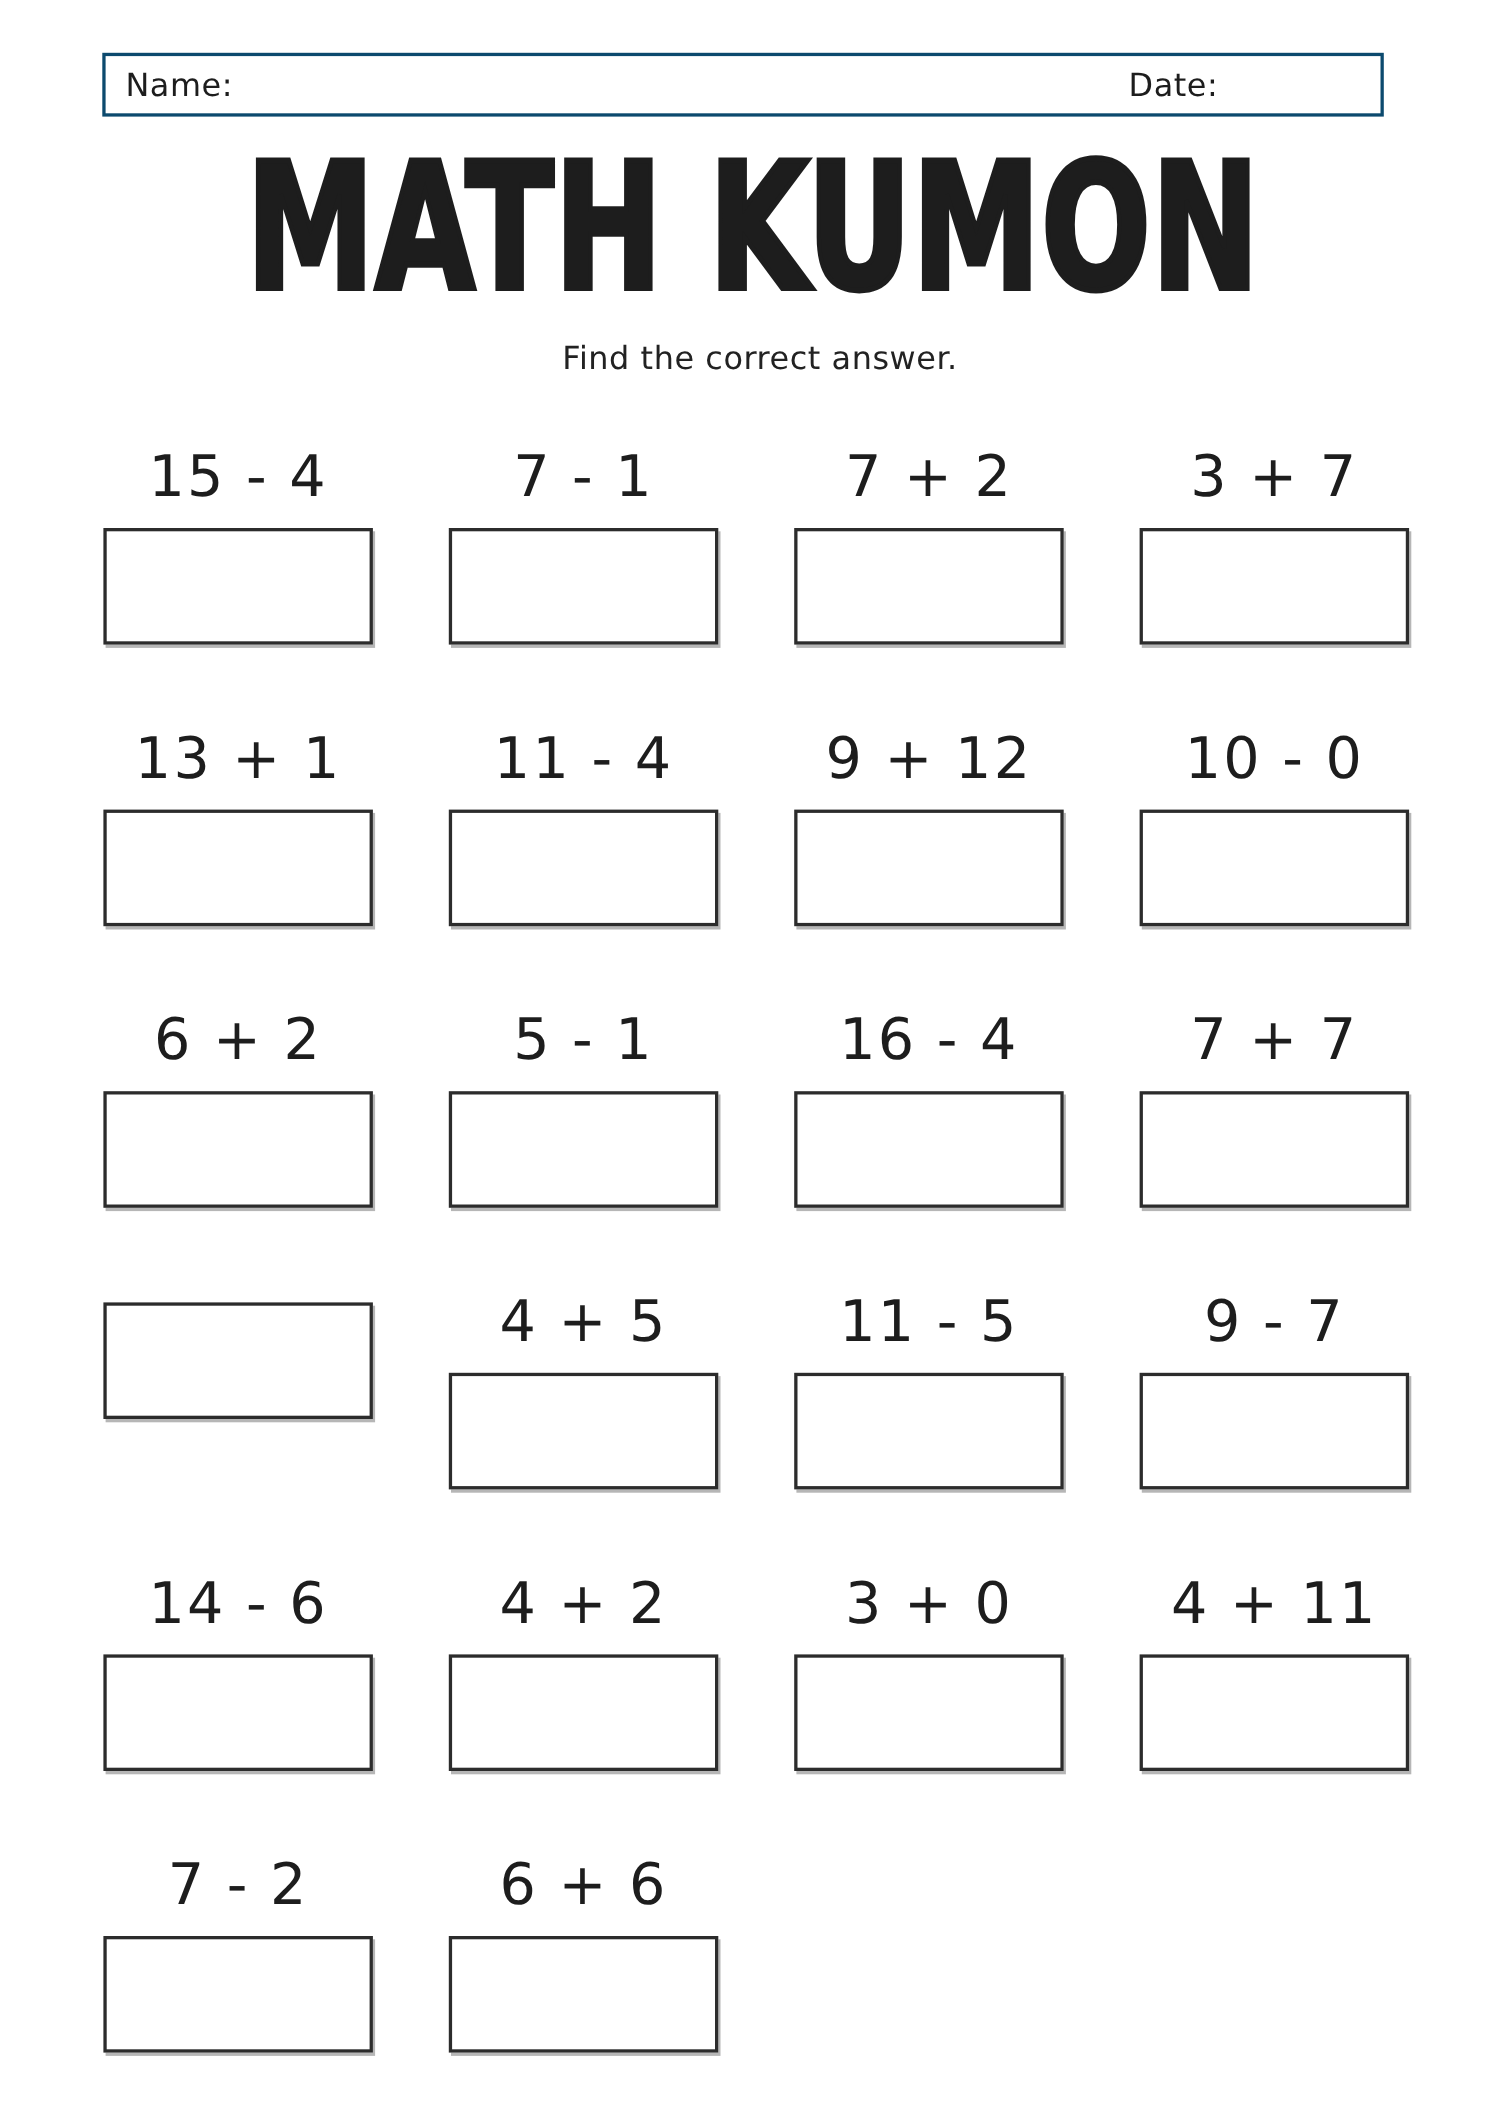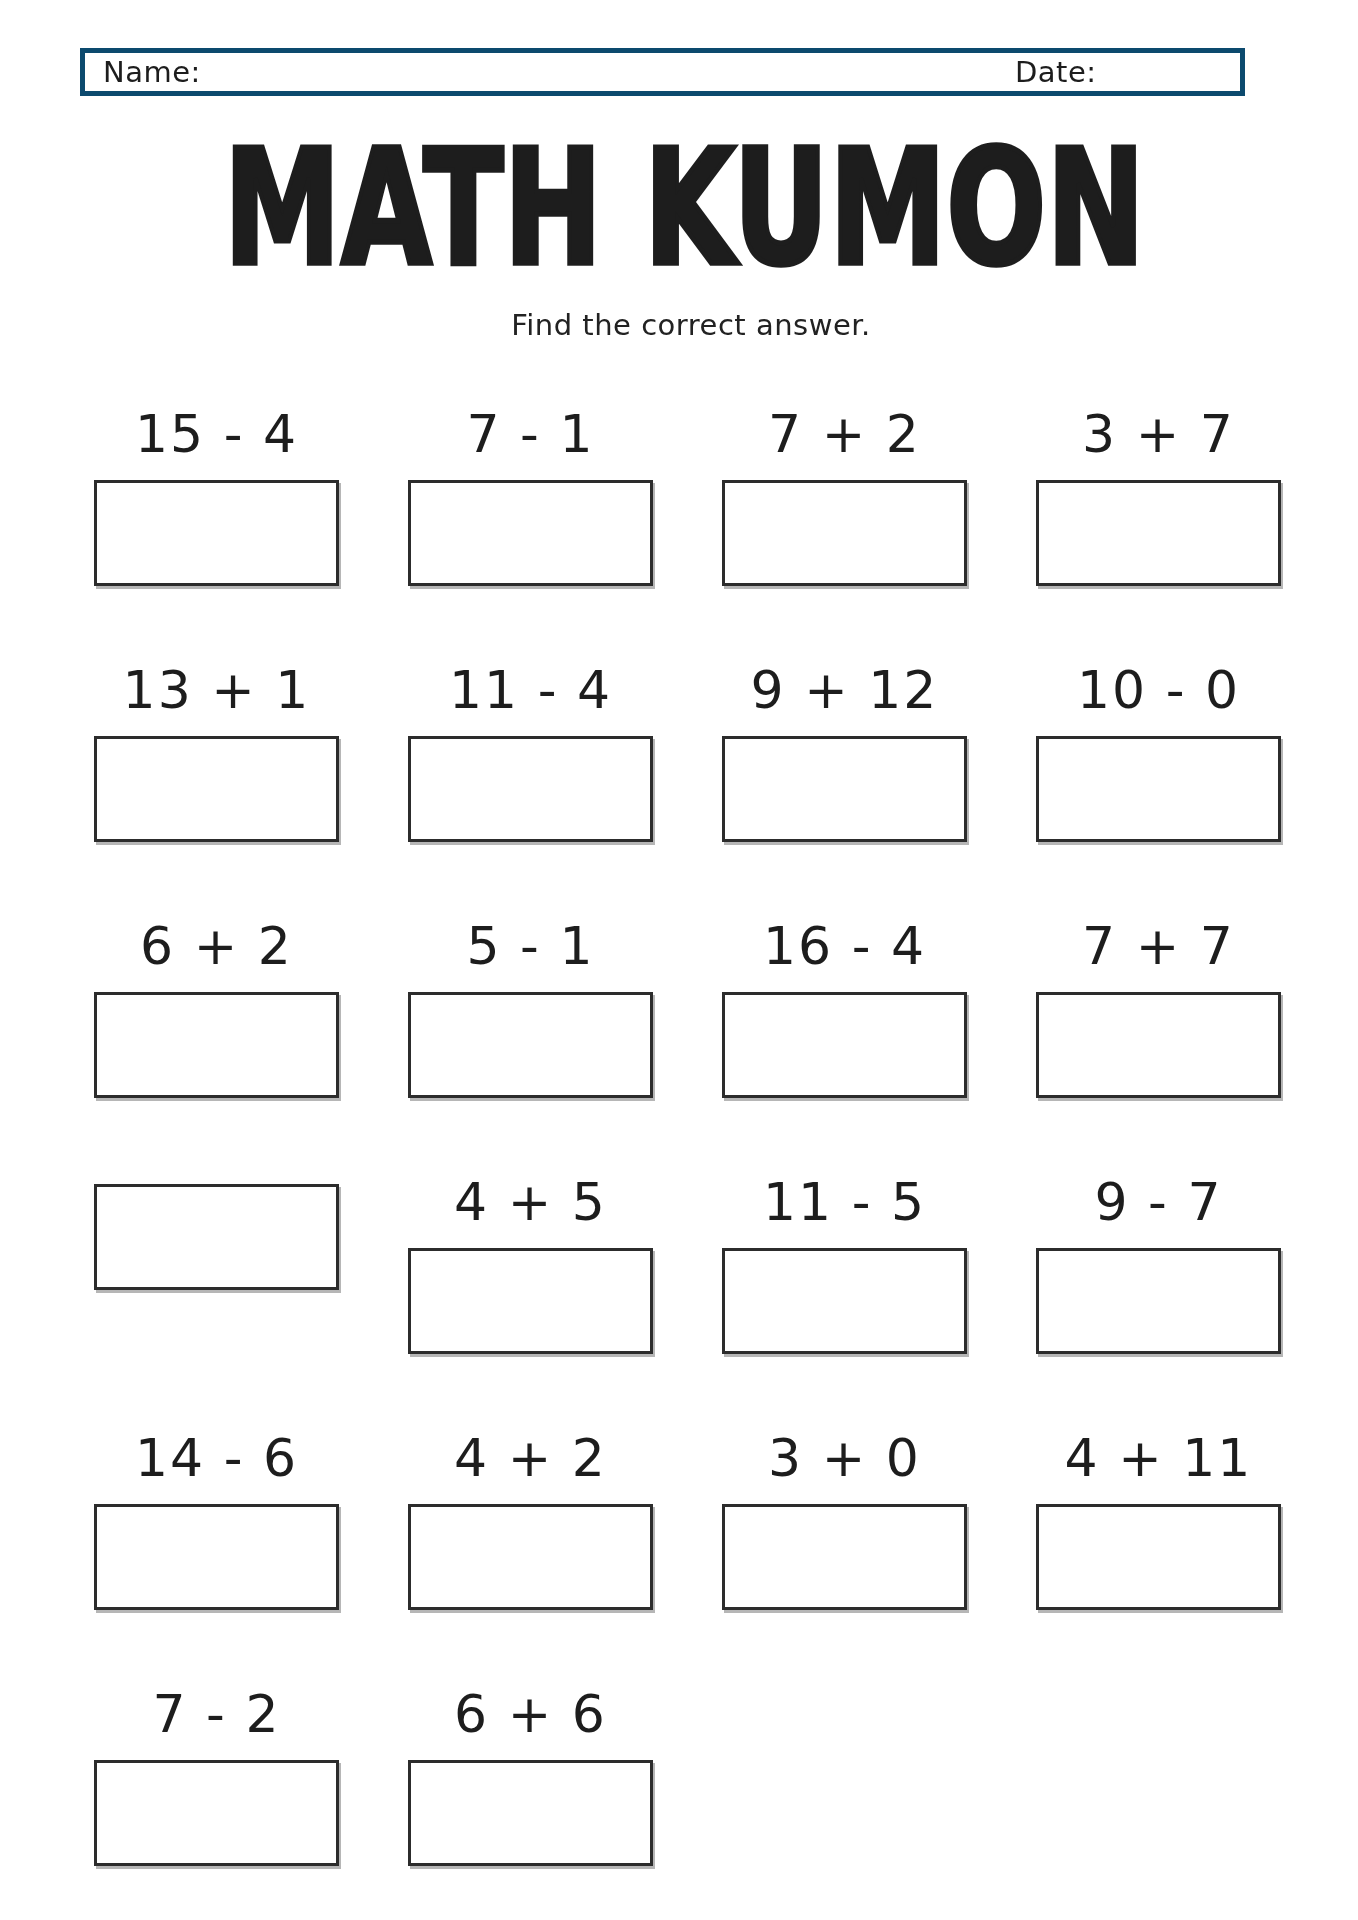--- a/index.html
+++ b/index.html
@@ -17,23 +17,23 @@
     position:relative;
     overflow:hidden;
   }
   .page{
     position:absolute;inset:0;
     background:var(--paper);
   }
   
   .header-box{
     position:absolute;
-    left:80px;top:48px;
-    width:1165px;height:48px;
-    border:5px solid #0c4a6e;
+    left:93px;top:48px;
+    width:1165px;height:58px;
+    border:3px solid #0c4a6e;
     background:var(--paper);
   }
   .header-label{
     position:absolute;
     top:50%;transform:translateY(-50%);
     font-size:29px;
     letter-spacing:0.5px;
     color:var(--ink);
   }
   .name-label{left:18px;}

